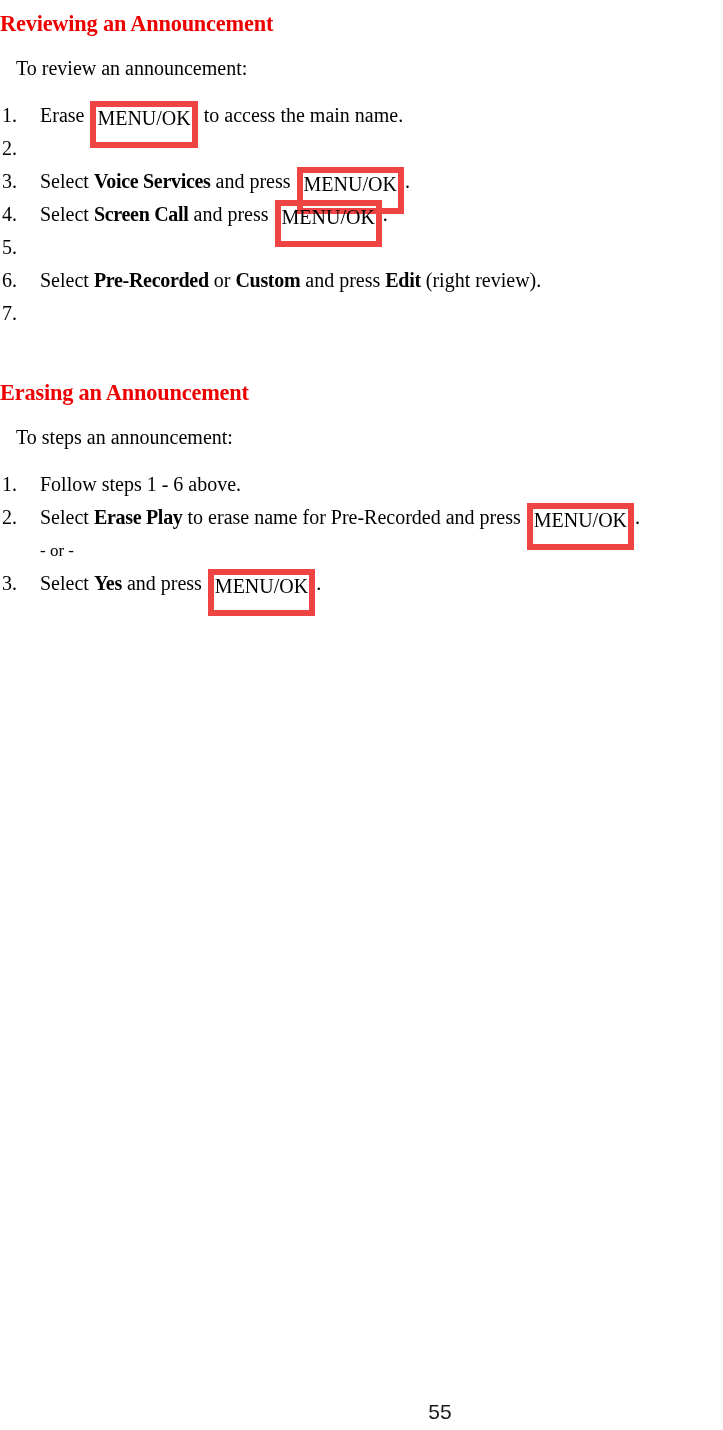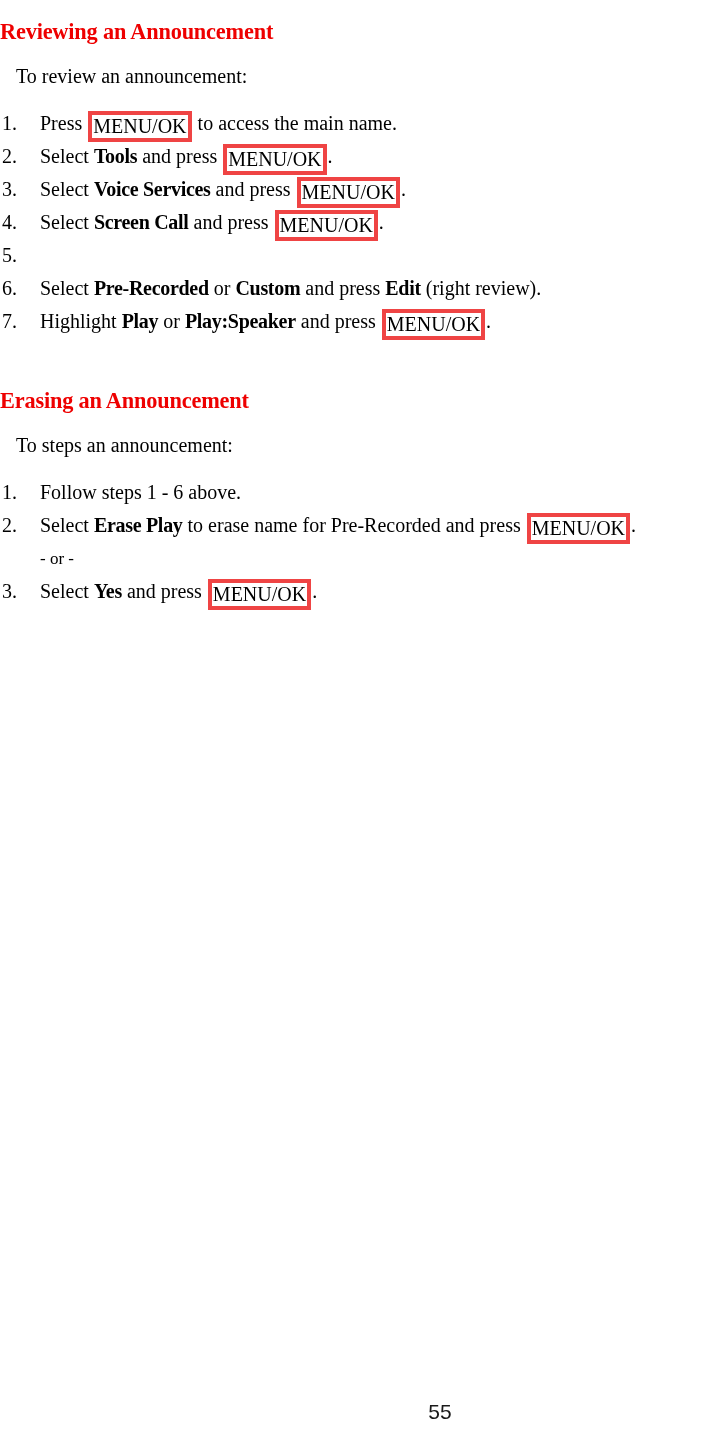--- a/index.html
+++ b/index.html
@@ -19,21 +19,21 @@
   .page {
     position: relative;
     width: 723px;
     height: 1430px;
     background: #ffffff;
   }
 
   .content {
     position: absolute;
     left: 0px;
-    top: 16px;
+    top: 8px;
     width: 723px;
   }
 
   
   .section-heading {
     color: #ee0000;
     font-weight: bold;
     font-size: 24px;
     line-height: 30px;
     letter-spacing: -0.2px;
@@ -92,22 +92,22 @@
   .indent-sub  { left: 48px; }
 
   
   b, .bold {
     font-weight: bold;
     letter-spacing: -0.3px;
   }
 
   
   .keybox {
-    border: 4px solid #ef4444;
-    padding: 0px 1px 0px 1px;
+    border: 6px solid #ef4444;
+    padding: 0px 1px 12px 1px;
     margin: 0 1px;
     display: inline-block;
     line-height: 23px;
     vertical-align: -3px;
     white-space: nowrap;
   }
 
   .gap-between-sections {
     height: 47px;
   }
@@ -126,44 +126,42 @@
 </style>
 </head>
 <body>
 
 <div class="page">
   <div class="content" id="content-root">
       <div class="section-heading">Reviewing an Announcement</div>
       <div class="intro-line">To review an announcement:</div>
       <div class="step-row">
         <span class="step-num">1.</span>
-        <span class="step-text"><span>Press </span><span class="keybox">MENU/OK</span><span> to access the main name.</span></span>
+        <span class="step-text"><span>Erase </span><span class="keybox">MENU/OK</span><span> to access the main name.</span></span>
       </div>
       <div class="step-row">
         <span class="step-num">2.</span>
-        <span class="step-text"><span>Select </span><b>Tools</b><span> and press </span><span class="keybox">MENU/OK</span><span>.</span></span>
       </div>
       <div class="step-row">
         <span class="step-num">3.</span>
         <span class="step-text"><span>Select </span><b>Voice Services</b><span> and press </span><span class="keybox">MENU/OK</span><span>.</span></span>
       </div>
       <div class="step-row">
         <span class="step-num">4.</span>
         <span class="step-text"><span>Select </span><b>Screen Call</b><span> and press </span><span class="keybox">MENU/OK</span><span>.</span></span>
       </div>
       <div class="step-row">
         <span class="step-num">5.</span>
       </div>
       <div class="step-row">
         <span class="step-num">6.</span>
         <span class="step-text"><span>Select </span><b>Pre-Recorded</b><span> or </span><b>Custom</b><span> and press </span><b>Edit</b><span> (right review).</span></span>
       </div>
       <div class="step-row">
         <span class="step-num">7.</span>
-        <span class="step-text"><span>Highlight </span><b>Play</b><span> or </span><b>Play:Speaker</b><span> and press </span><span class="keybox">MENU/OK</span><span>.</span></span>
       </div>
       <div class="gap-between-sections"></div>
       <div class="section-heading">Erasing an Announcement</div>
       <div class="intro-line">To steps an announcement:</div>
       <div class="step-row">
         <span class="step-num">1.</span>
         <span class="step-text"><span>Follow steps 1 - 6 above.</span></span>
       </div>
       <div class="step-row">
         <span class="step-num">2.</span>

